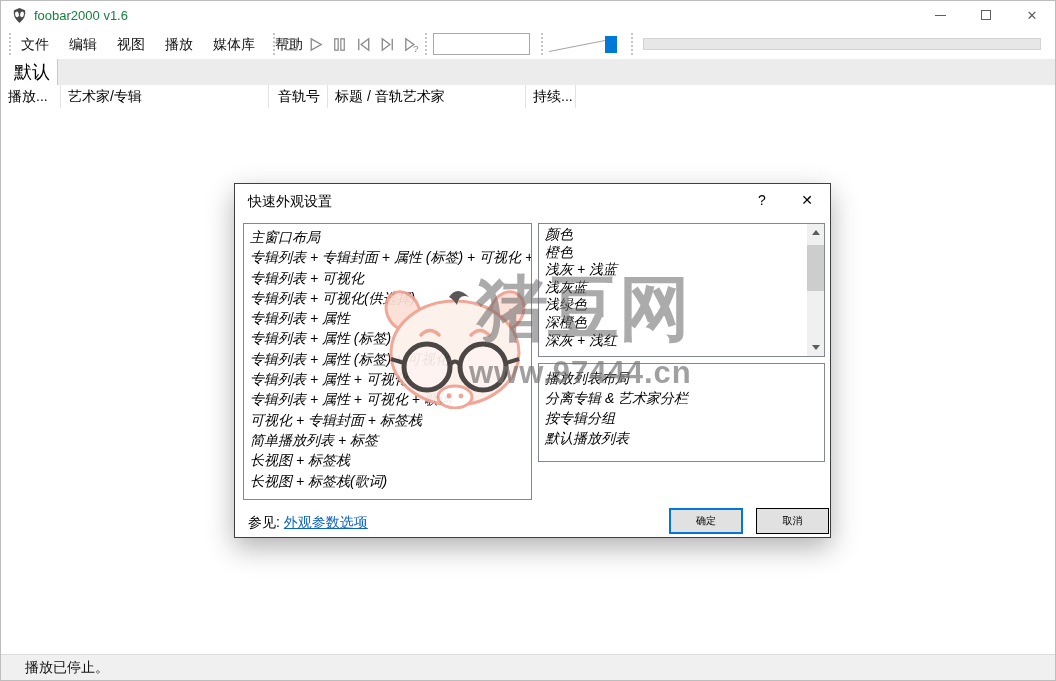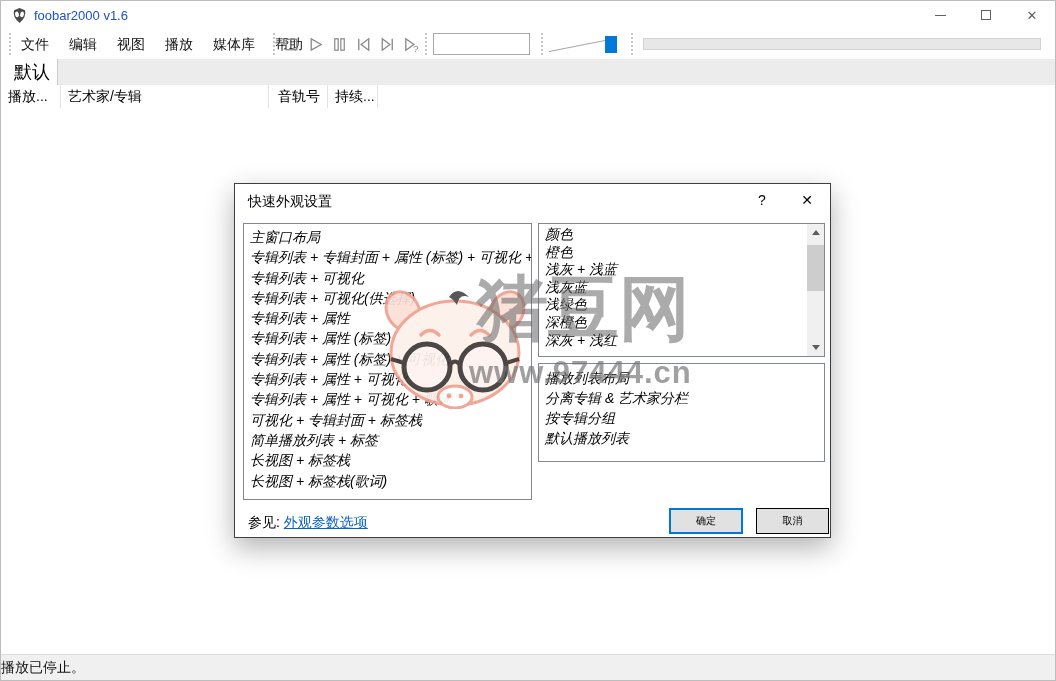--- a/index.html
+++ b/index.html
@@ -6,21 +6,21 @@
   html,body { margin:0; padding:0; }
   body {
     width:1056px; height:681px; position:relative; overflow:hidden;
     background:#ffffff; font-family:"Liberation Sans", sans-serif; color:#000;
   }
   .window { position:absolute; inset:0; border:1px solid #bdbdbd; background:#fff; }
 
   
   .titlebar { position:absolute; top:0; left:0; right:0; height:28px; background:#fff; }
   .app-icon { position:absolute; left:10px; top:6px; width:17px; height:17px; }
-  .app-title { position:absolute; left:33px; top:7px; font-size:13px; color:#1d4ed8; white-space:nowrap; }
+  .app-title { position:absolute; left:33px; top:7px; font-size:13px; color:#15803d; white-space:nowrap; }
   .win-controls { position:absolute; right:0; top:0; display:flex; height:28px; }
   .win-btn { width:46px; height:28px; display:flex; align-items:center; justify-content:center; color:#5f5f5f; font-size:13px; cursor:default; }
   .min-glyph { width:11px; height:1px; background:#5f5f5f; }
   .max-glyph { width:10px; height:10px; border:1px solid #5f5f5f; }
 
   
   .toolbar { position:absolute; top:28px; left:0; right:0; height:30px; background:#fff; }
   .grip { position:absolute; top:4px; width:3px; height:22px; border-left:2px dotted #c6c6c6; }
   .menubar { position:absolute; left:10px; top:0; height:30px; display:flex; }
   .menu-item { padding:0 10px; font-size:14px; line-height:30px; color:#111; white-space:nowrap; }
@@ -43,21 +43,21 @@
   .hc1 { width:208px; }
   .hc2 { width:59px; text-align:right; }
   .hc3 { width:198px; }
   .hc4 { width:50px; }
   .hfill { flex:1; border-right:none; }
 
   .playlist-area { position:absolute; top:107px; left:0; right:0; bottom:26px; background:#fff; }
 
   
   .statusbar { position:absolute; left:0; right:0; bottom:0; height:26px; background:#f0f0f0;
-    border-top:1px solid #dcdcdc; font-size:14px; line-height:25px; padding-left:0; color:#111; }
+    border-top:1px solid #dcdcdc; font-size:14px; line-height:25px; padding-left:24px; color:#111; }
 
   
   .dialog { position:absolute; left:233px; top:182px; width:597px; height:355px; background:#fff;
     border:1px solid #3f3f3f; box-shadow:0 10px 26px rgba(0,0,0,0.30); z-index:10; }
   .dlg-title { position:absolute; left:13px; top:9px; font-size:14px; color:#000; white-space:nowrap; }
   .dlg-help { position:absolute; left:515px; top:5px; width:24px; height:22px; text-align:center; font-size:14px; line-height:22px; color:#000; }
   .dlg-close { position:absolute; left:557px; top:5px; width:30px; height:22px; text-align:center; font-size:14px; line-height:22px; color:#000; }
 
   .lst { position:absolute; background:#fff; border:1px solid #828790; overflow:hidden; font-size:14px; }
   .lst ul { margin:0; padding:0; list-style:none;font-style:italic; }
@@ -184,20 +184,21 @@
   </div>
 
   <div class="tabstrip">
     <div class="tab-active">默认</div>
   </div>
 
   <div class="plheader">
     <div class="hcol hc0">播放...</div>
     <div class="hcol hc1">艺术家/专辑</div>
     <div class="hcol hc2">音轨号</div>
+    <div class="hcol hc3">标题 / 音轨艺术家</div>
     <div class="hcol hc4">持续...</div>
     <div class="hcol hfill"></div>
   </div>
 
   <div class="playlist-area"></div>
 
   <div class="dialog">
     <div class="dlg-title">快速外观设置</div>
     <div class="dlg-help">?</div>
     <div class="dlg-close">✕</div>

